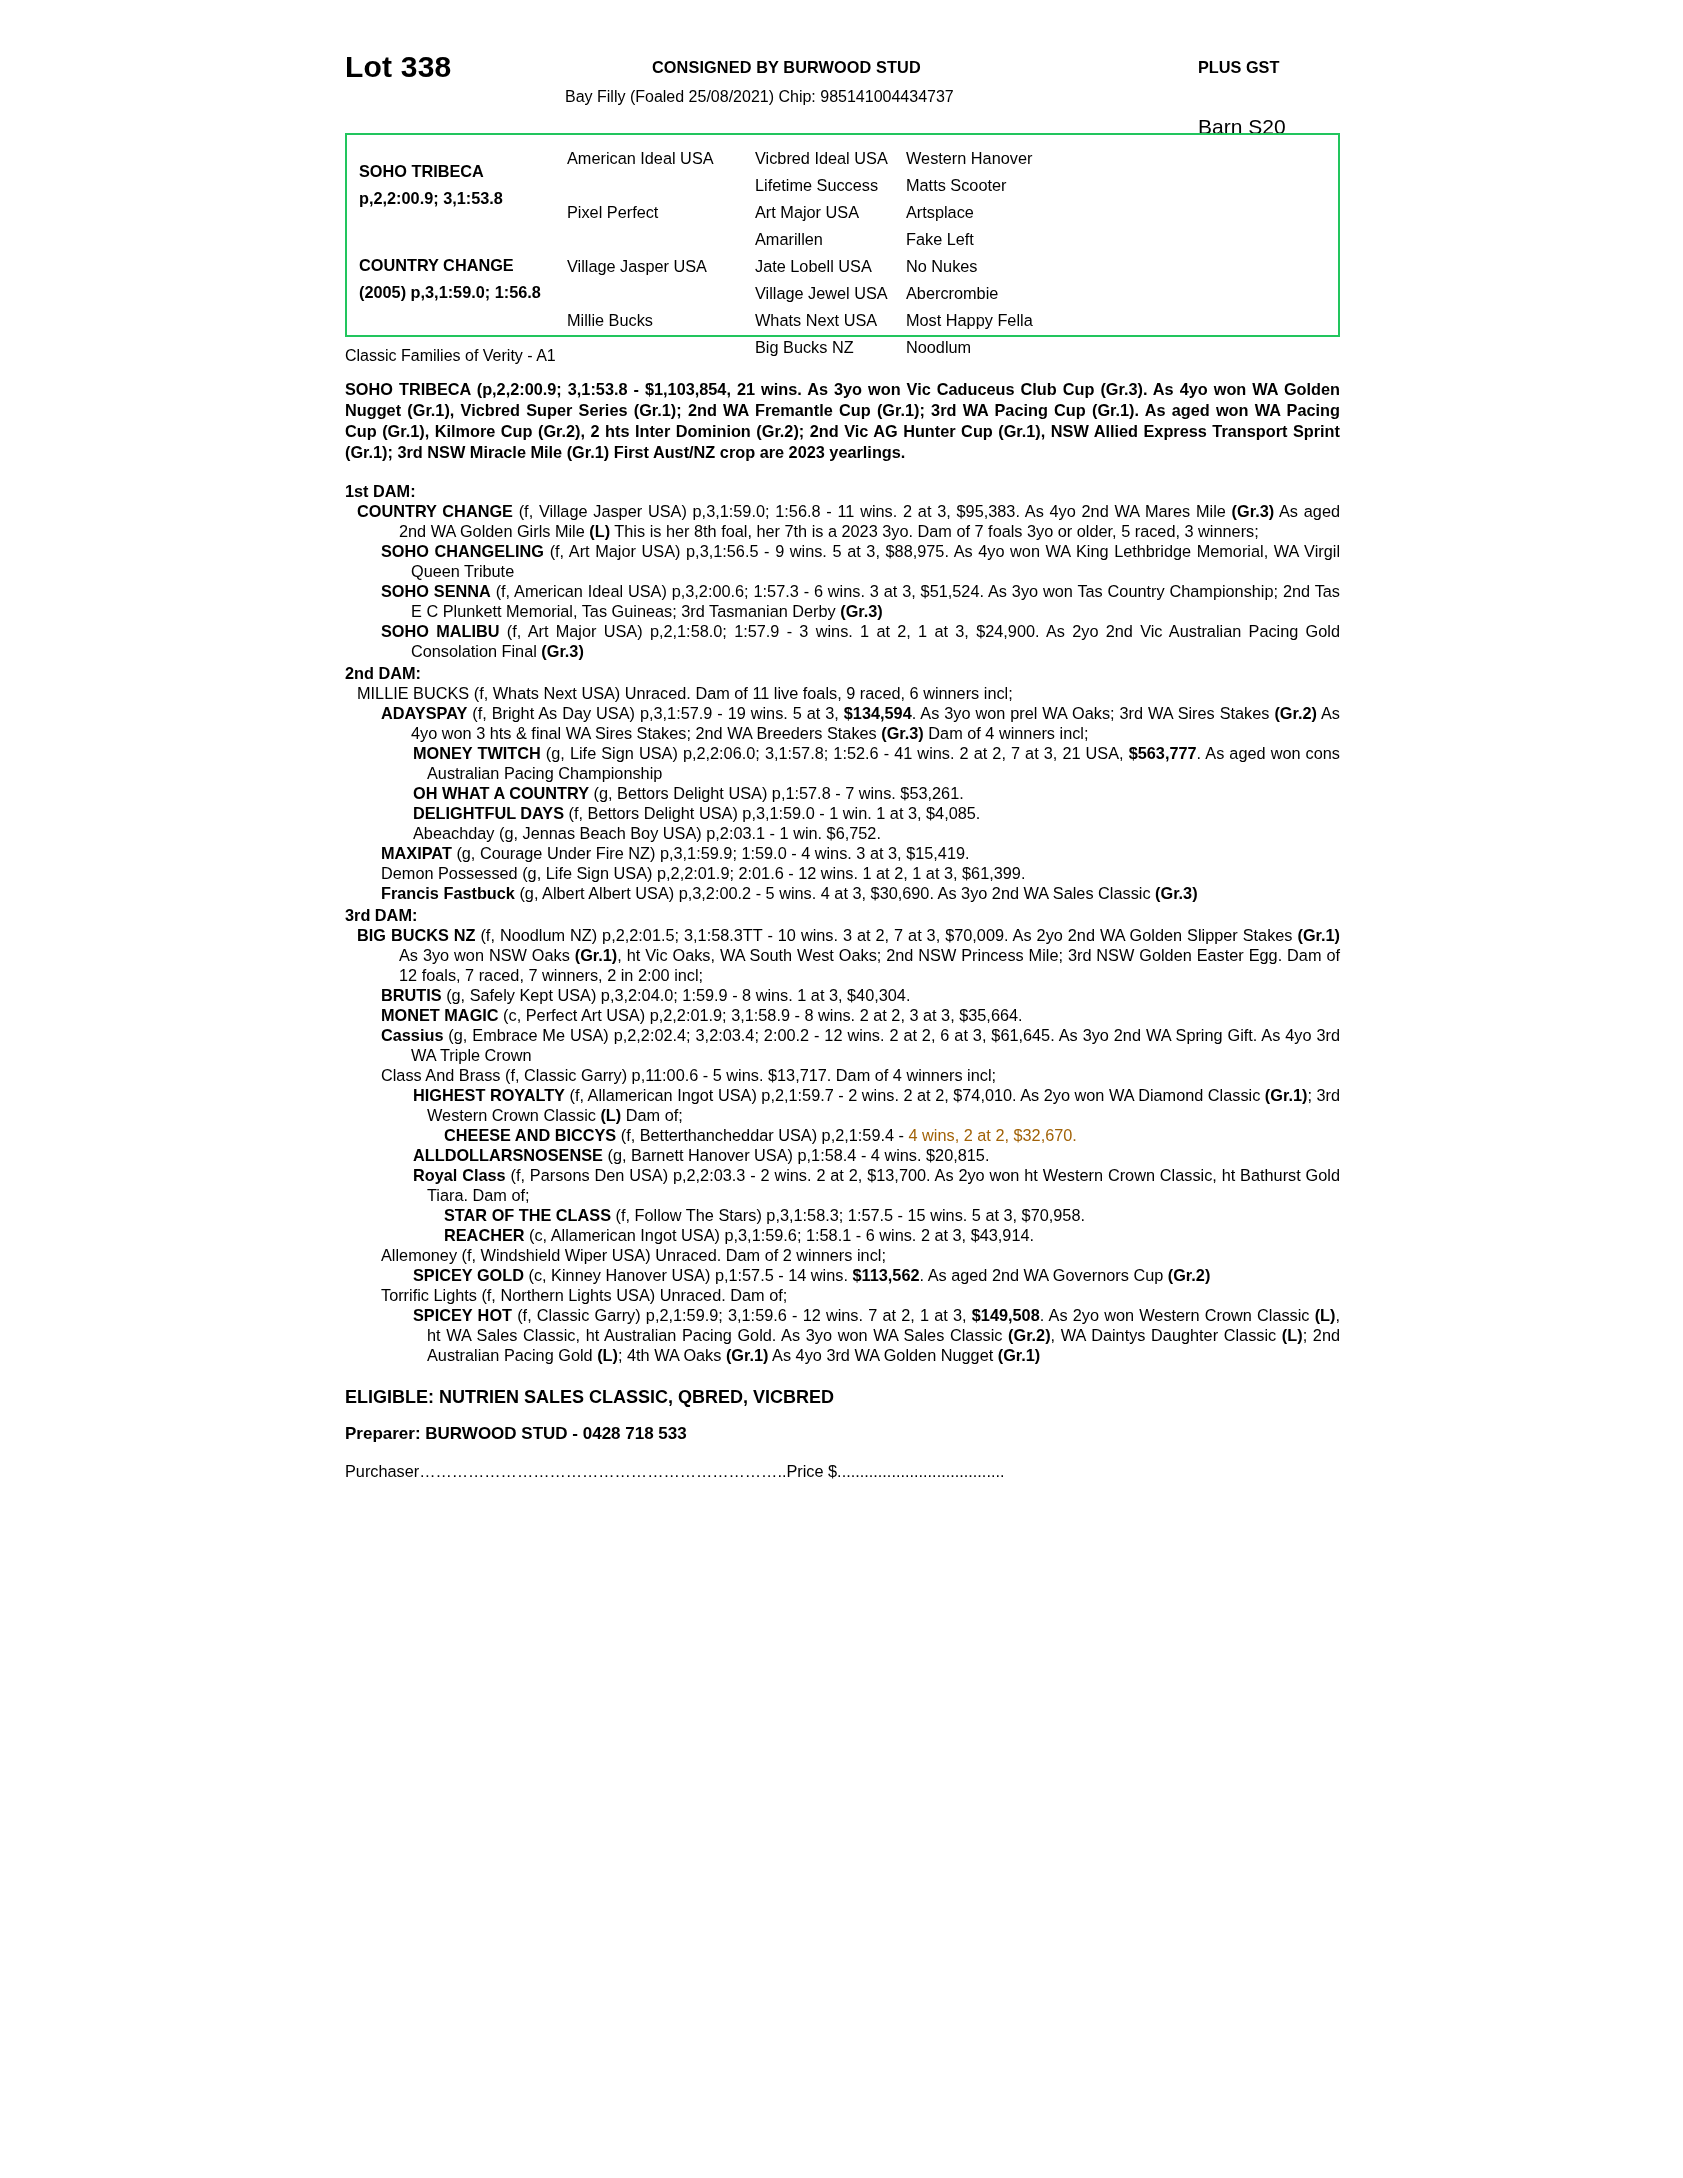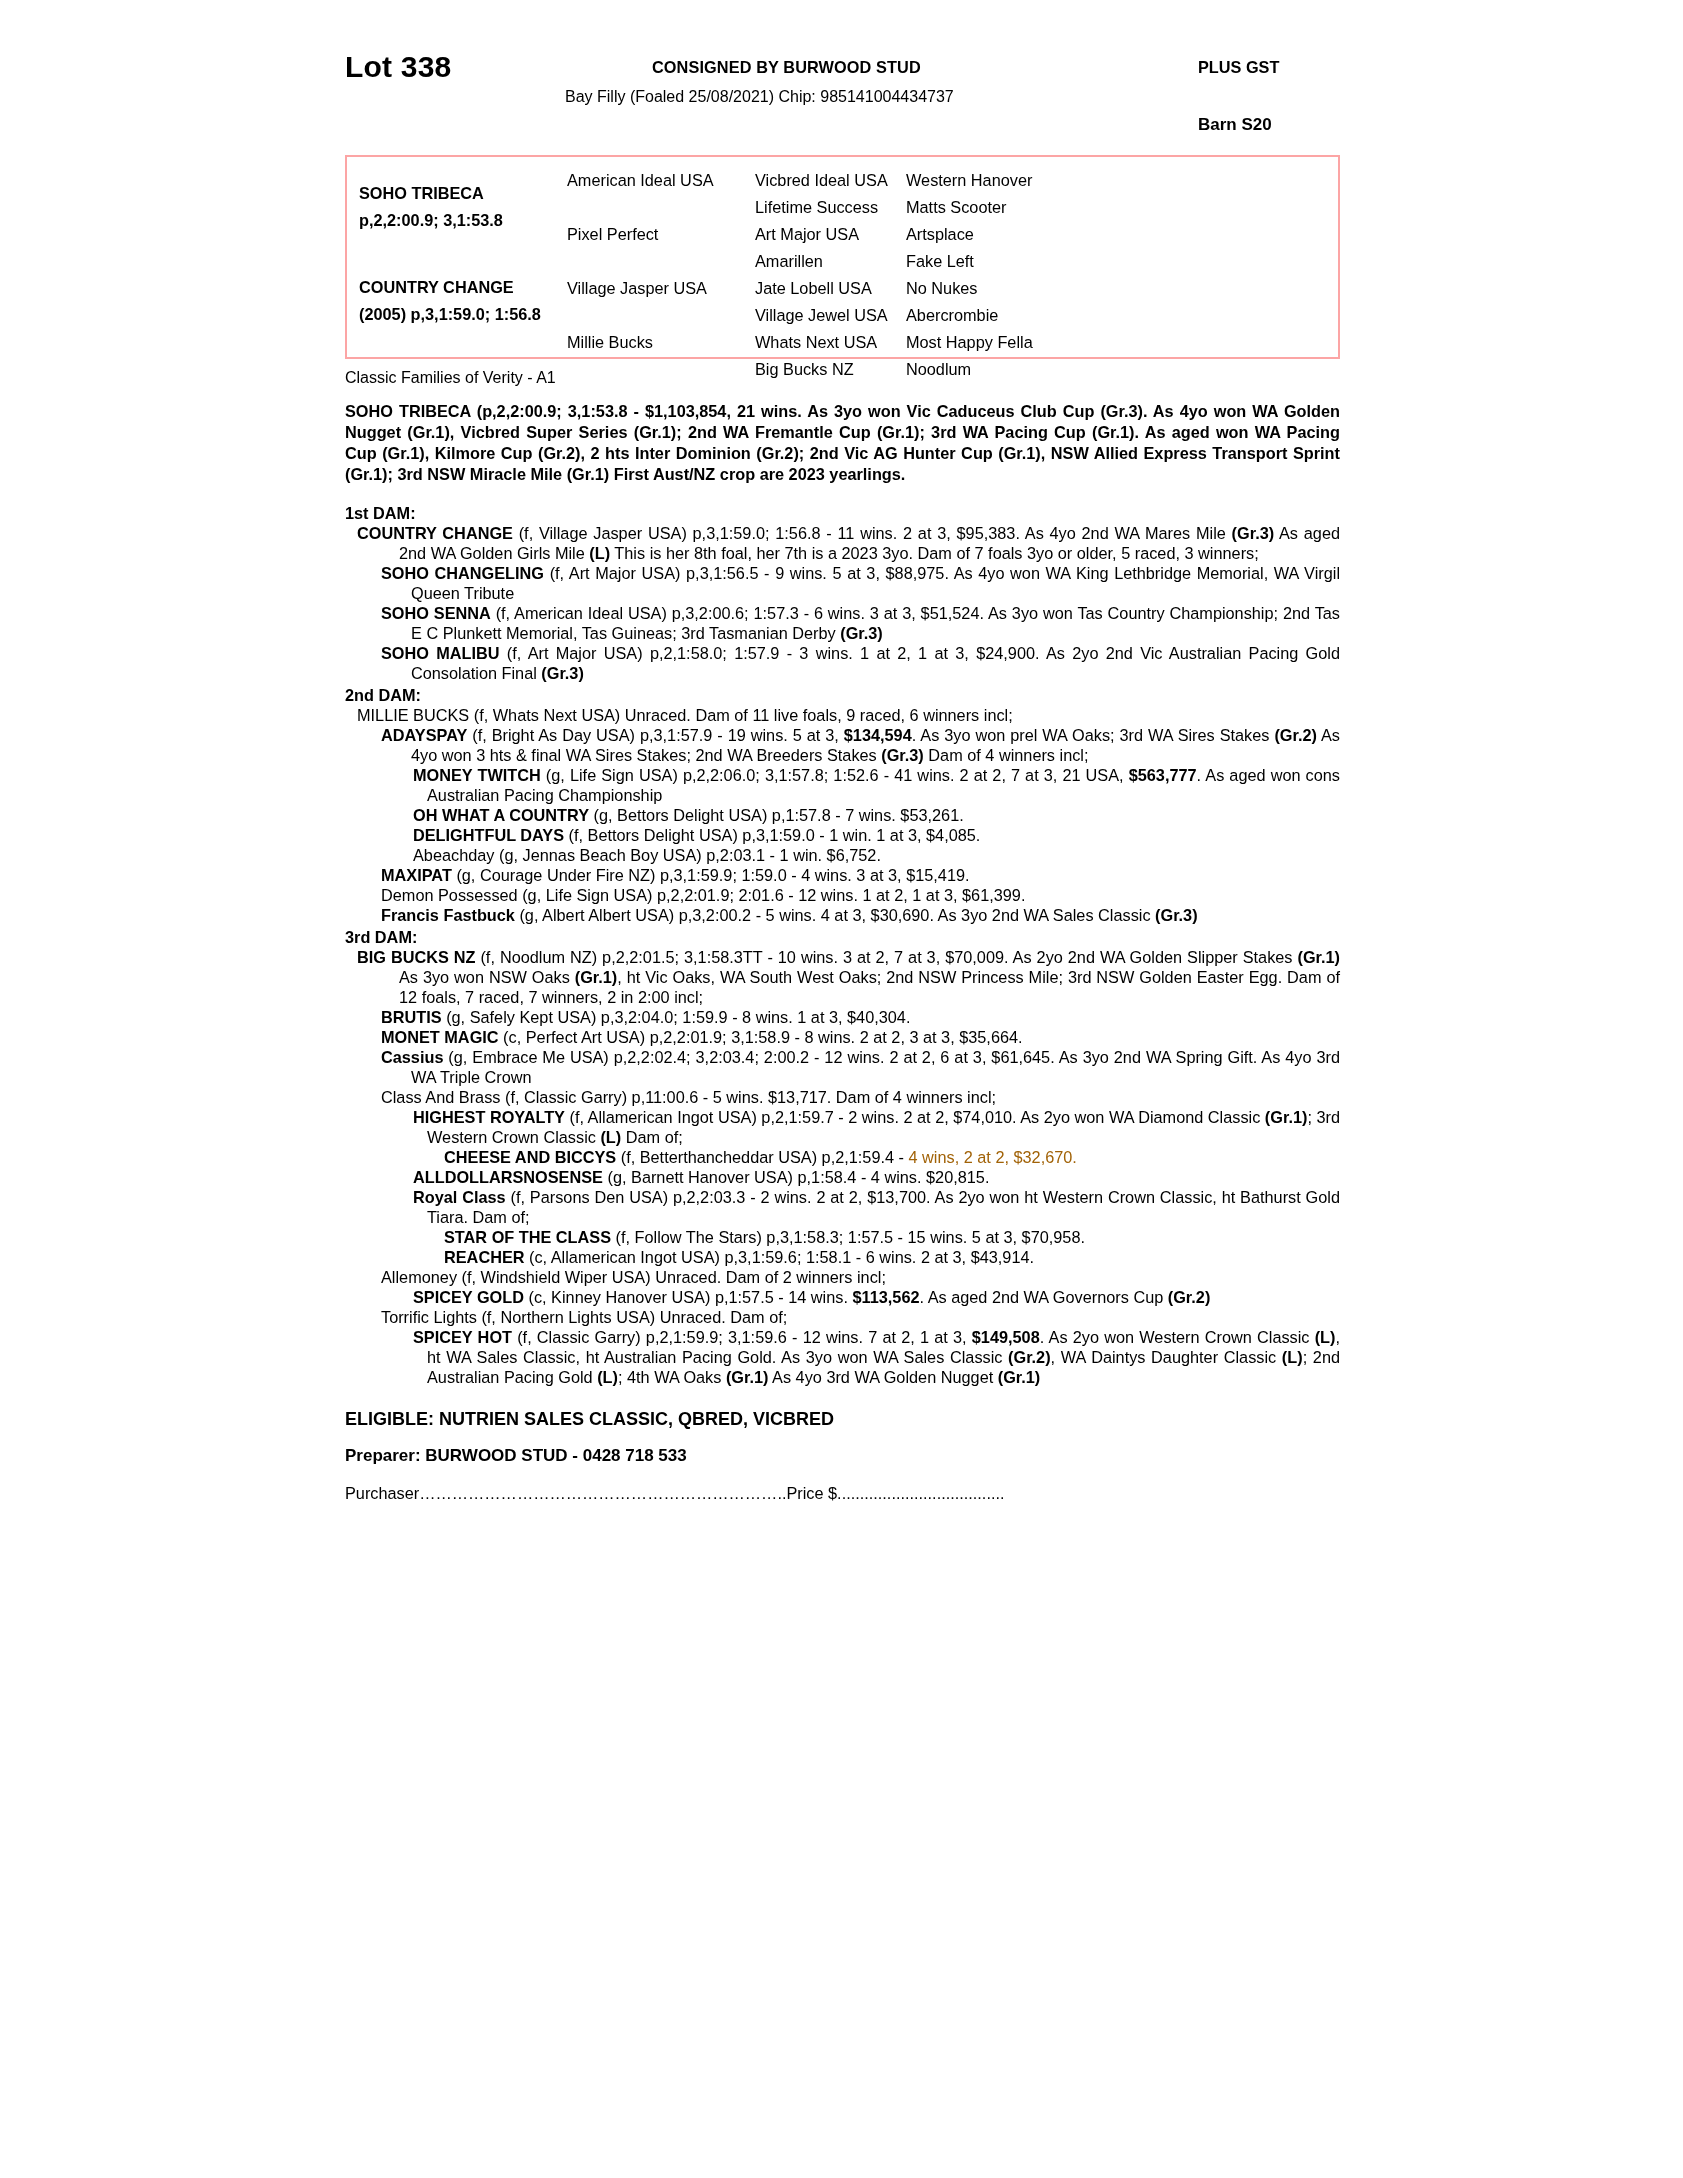--- a/index.html
+++ b/index.html
@@ -59,28 +59,28 @@
   .subline {
     position: absolute;
     left: 220px;
     top: 48px;
     font-size: 16px;
   }
   .barn {
     position: absolute;
     left: 853px;
     top: 75px;
-    font-size: 17px;
-    font-weight: bold;
+    font-size: 21px;
+    font-weight: normal;
   }
 
   
   .ped-wrap {
-    margin-top: 24px;
-    border: 2px solid #fca5a5;
+    margin-top: 2px;
+    border: 2px solid #22c55e;
     width: 995px;
     box-sizing: border-box;
     padding: 10px 0 8px 0;
     position: relative;
     height: 204px;
   }
   .ped-col {
     position: absolute;
     top: 10px;
     font-size: 16.3px;

